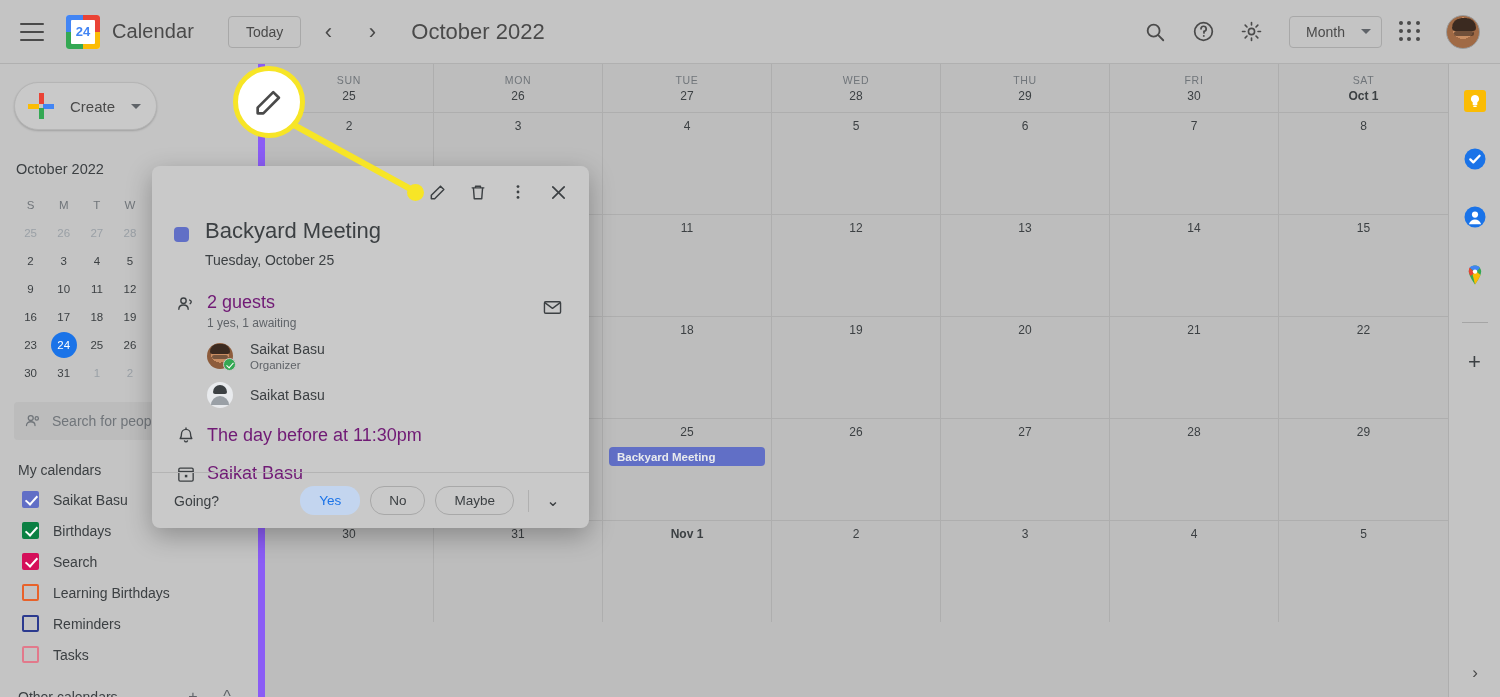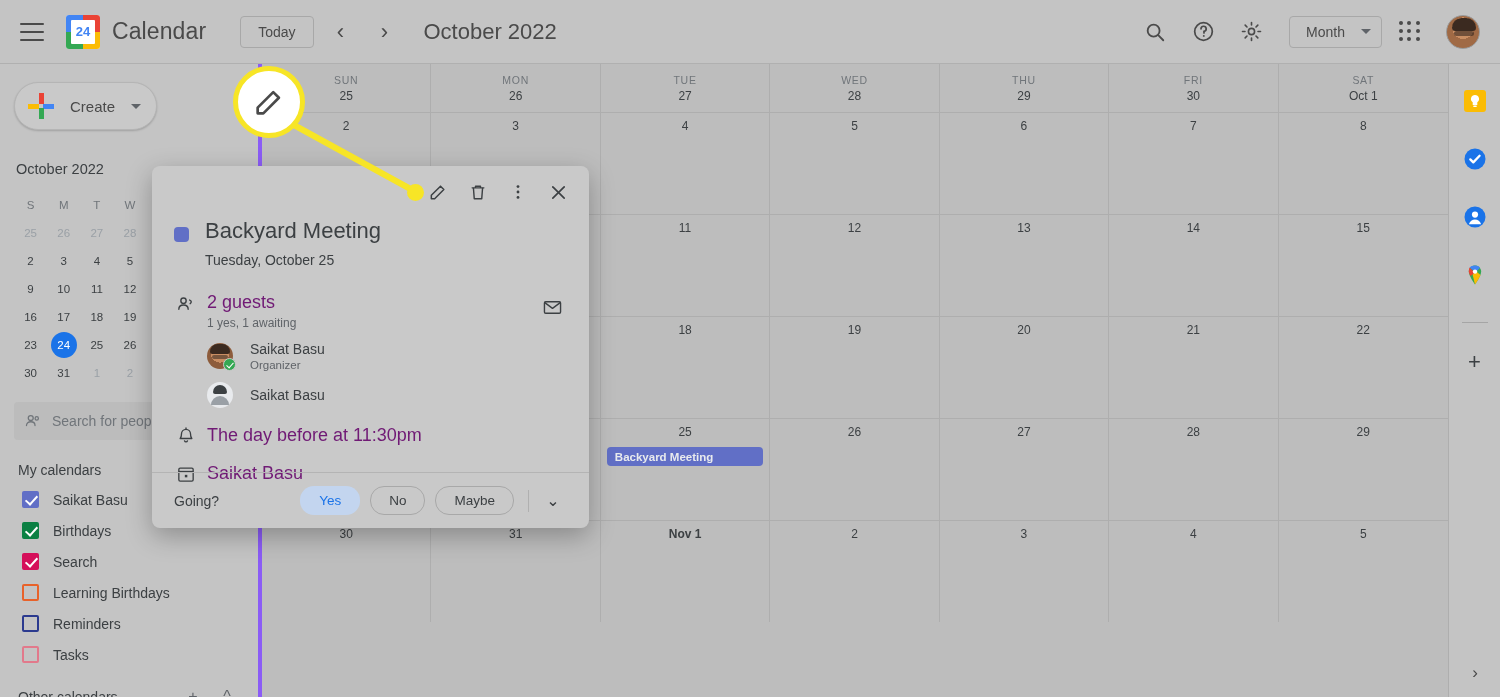--- a/index.html
+++ b/index.html
@@ -27,21 +27,21 @@
   .cal-logo { width: 34px; height: 34px; margin-left: 22px; position: relative;
     border-radius: 3px; overflow: hidden; background:#fff; }
   .cal-logo .q { position: absolute; width: 50%; height: 50%; }
   .cal-logo .q1 { left:0; top:0; background:#4285f4; }
   .cal-logo .q2 { right:0; top:0; background:#ea4335; }
   .cal-logo .q3 { left:0; bottom:0; background:#34a853; }
   .cal-logo .q4 { right:0; bottom:0; background:#fbbc04; }
   .cal-logo .inner { position:absolute; left:5px; top:5px; right:5px; bottom:5px;
     background:#fff; border-radius:1px; display:flex; align-items:center; justify-content:center;
     font-size:13px; font-weight:700; color:#4285f4; }
-  .brand { margin-left: 12px; font-size: 23px; color: #4a4a4a; letter-spacing: .1px; }
+  .brand { margin-left: 12px; font-size: 20px; color: #4a4a4a; letter-spacing: .1px; }
   .today-btn {
     margin-left: 34px; padding: 7px 17px; border: 1px solid #a8a8a8;
     border-radius: 4px; font-size: 14px; color: #4a4a4a; cursor: pointer;
     background: transparent;
   }
   .navarrow { width: 34px; height: 34px; margin-left: 10px; cursor: pointer;
     display:flex; align-items:center; justify-content:center;
     font-size: 22px; color: #4a4a4a; border-radius: 50%; }
   .navarrow:first-of-type { margin-left: 18px; }
   .month-title { margin-left: 22px; font-size: 22px; color: #4a4a4a; }
@@ -109,28 +109,28 @@
     border:solid #fff; border-width: 0 2px 2px 0; transform: rotate(42deg); }
   .cal-item-label { margin-left: 14px; font-size: 14px; color: #3c4043; }
   .other-row { display:flex; align-items:center; margin: 14px 0 0 18px; width: 222px; }
   .other-row .lbl { font-size: 14px; color:#3c4043; font-weight:500; }
   .other-row .acts { margin-left:auto; display:flex; gap:8px; }
   .other-row .acts div { width:26px;height:26px;display:flex;align-items:center;justify-content:center;
     color:#5f6368; cursor:pointer; font-size:16px; }
 
   
   .grid-wrap { position:absolute; top:64px; left:258px; width:1190px; height:633px;
-    background:#bdbdbd; border-left:4px solid #8b5cf6; }
+    background:#bdbdbd; border-left:7px solid #8b5cf6; }
   .dow-row { display:grid; grid-template-columns: repeat(7,1fr); height: 48px; }
   .dow-cell { border-right:1px solid #aeaeae; display:flex; flex-direction:column;
     align-items:center; justify-content:center; gap:3px; }
   .dow-cell:last-child { border-right:none; }
   .dow-name { font-size: 10.5px; letter-spacing:.7px; color:#70757a; }
   .dow-date { font-size: 12px; color:#3c4043; }
-  .dow-date.bold { font-weight: 400; }
+  .dow-date.bold { font-weight: 700; }
   .weeks { }
   .week { display:grid; grid-template-columns: repeat(7,1fr); height: 102px;
     border-top:1px solid #aeaeae; }
   .daycell { border-right:1px solid #aeaeae; padding-top:6px; position:relative; cursor:pointer; }
   .daycell:last-child { border-right:none; }
   .daynum { text-align:center; font-size:12px; color:#3c4043; }
   .daynum.bold { font-weight:700; }
   .event-chip { margin: 8px 6px 0 6px; height: 19px; border-radius: 4px;
     display:flex; align-items:center; padding-left:8px; font-size:11.5px;
     font-weight:700; color:#e8eaed; cursor:pointer; }

